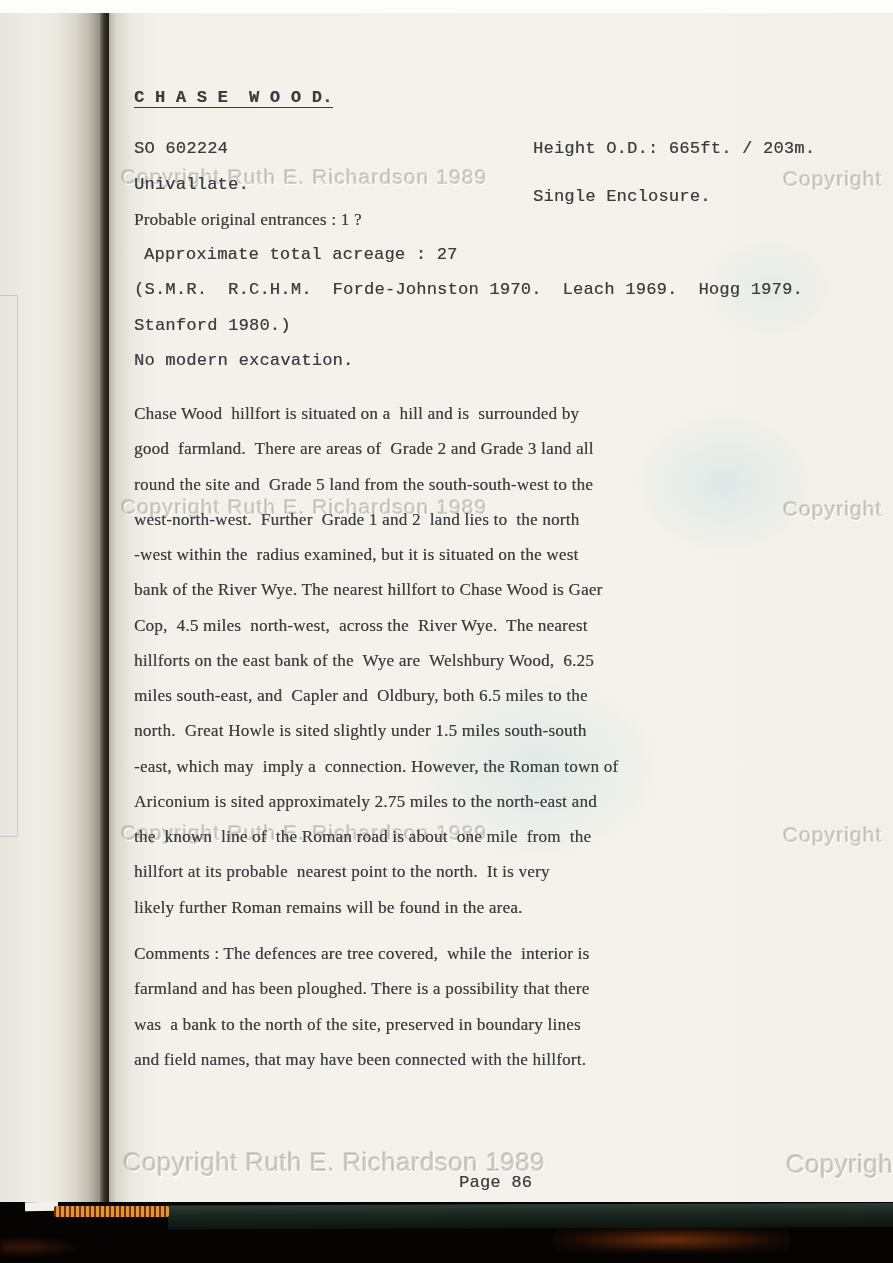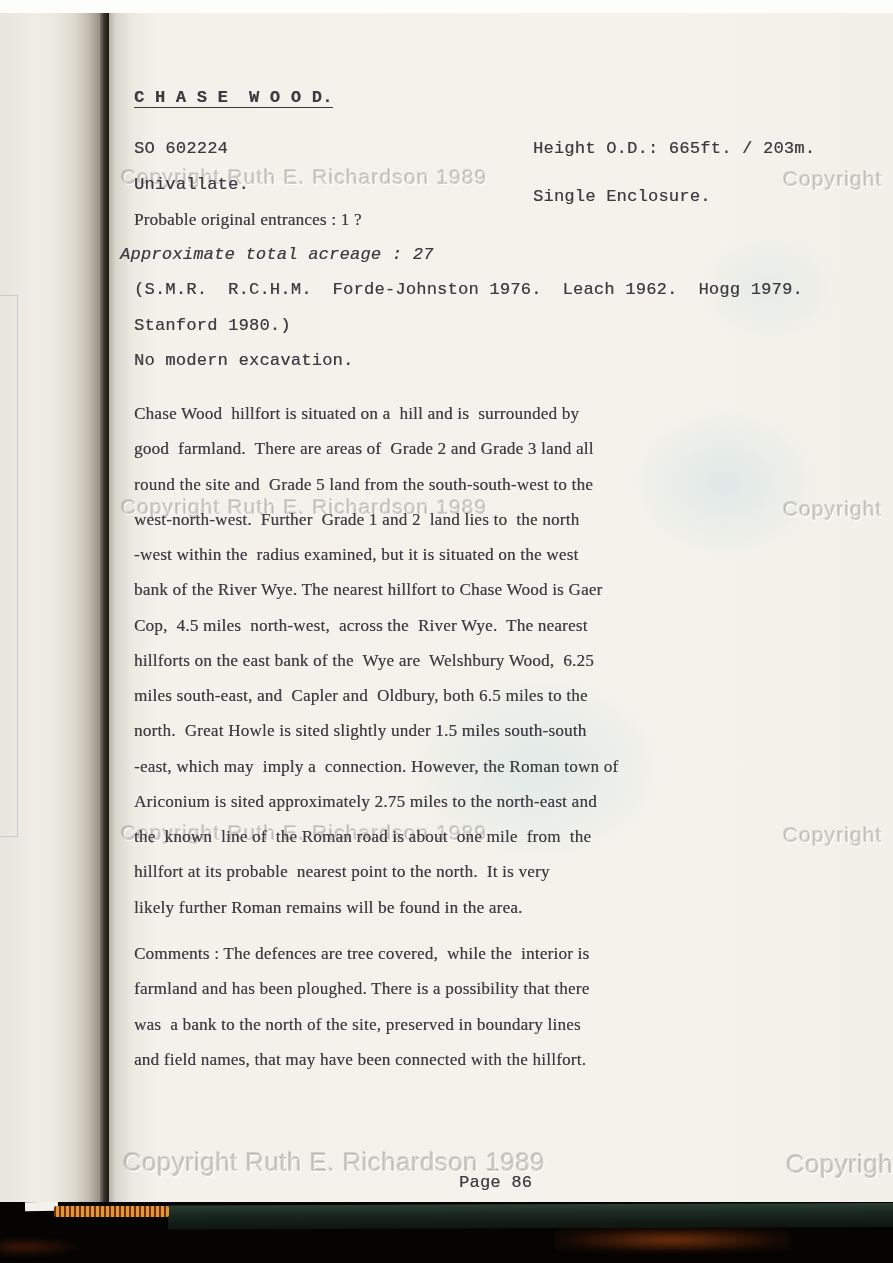--- a/index.html
+++ b/index.html
@@ -106,22 +106,22 @@
     <div class="wm big" style="left:14px;top:1134px;">Copyright Ruth E. Richardson 1989</div>
     <div class="wm big" style="left:677px;top:1136px;">Copyright</div>
 
     <div class="mono title" style="left:25px;top:75px;">C H A S E  W O O D.</div>
 
     <div class="mono" style="left:25px;top:126px;">SO 602224</div>
     <div class="mono" style="left:424px;top:126px;">Height O.D.: 665ft. / 203m.</div>
     <div class="mono" style="left:25px;top:162px;">Univallate.</div>
     <div class="mono" style="left:424px;top:162px;margin-top:12px;">Single Enclosure.</div>
     <div class="mono" style="left:25px;top:197px;font-family:Liberation Serif, serif;">Probable original entrances : 1 ?</div>
-    <div class="mono" style="left:11px;top:232px;font-style:italic;">Approximate total acreage : 27</div>
-    <div class="mono" style="left:25px;top:267px;">(S.M.R.  R.C.H.M.  Forde-Johnston 1976.  Leach 1962.  Hogg 1979.</div>
+    <div class="mono" style="left:35px;top:232px;">Approximate total acreage : 27</div>
+    <div class="mono" style="left:25px;top:267px;">(S.M.R.  R.C.H.M.  Forde-Johnston 1970.  Leach 1969.  Hogg 1979.</div>
     <div class="mono" style="left:25px;top:303px;">Stanford 1980.)</div>
     <div class="mono" style="left:25px;top:338px;">No modern excavation.</div>
 
     <div class="lines" style="left:25px;top:383px;">
       <div class="mono-line">Chase Wood  hillfort is situated on a  hill and is  surrounded by</div>
       <div class="mono-line">good  farmland.  There are areas of  Grade 2 and Grade 3 land all</div>
       <div class="mono-line">round the site and  Grade 5 land from the south-south-west to the</div>
       <div class="mono-line">west-north-west.  Further  Grade 1 and 2  land lies to  the north</div>
       <div class="mono-line">-west within the  radius examined, but it is situated on the west</div>
       <div class="mono-line">bank of the River Wye. The nearest hillfort to Chase Wood is Gaer</div>

